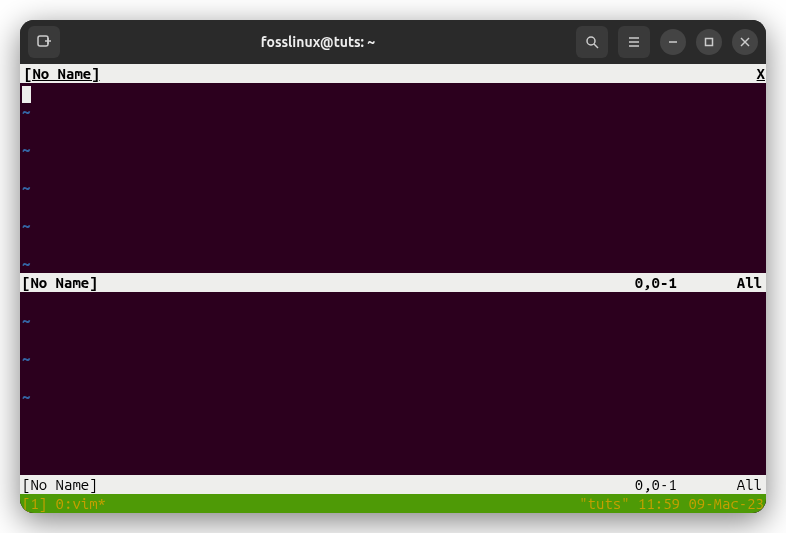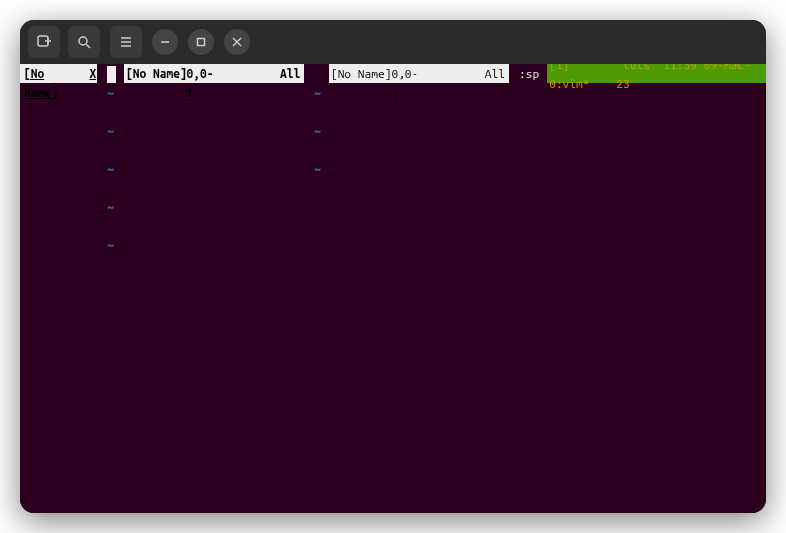--- a/index.html
+++ b/index.html
@@ -59,28 +59,27 @@
       font-weight: bold;
     }
     .titlebar-right {
       display: flex;
       gap: 10px;
       align-items: center;
     }
     .terminal {
       flex: 1;
       background: #2c001e;
-      font-size: 12px;
+      font-size: 15px;
       line-height: 19px;
       color: #d3d7cf;
       font-family: "Ubuntu Mono", "DejaVu Sans Mono", monospace;
       display: flex;
-      flex-direction: row;
+      flex-direction: column;
       overflow: hidden;
-      gap: 8px;
     }
     .tabline {
       display: flex;
       background: #2c001e;
       height: 19px;
       color: #000;
       font-weight: bold;
     }
     .tab-inactive {
       background: #eeeeec;
@@ -181,20 +180,21 @@
 
 <div class="window">
   <div class="titlebar">
     <div class="titlebar-btn">
       <svg width="16" height="16" viewBox="0 0 16 16">
         <rect x="2" y="2" width="10" height="10" rx="2" fill="none" stroke="#ccc" stroke-width="1.5"></rect>
         <line x1="9" y1="7" x2="15" y2="7" stroke="#ccc" stroke-width="1.5"></line>
         <line x1="12" y1="4" x2="12" y2="10" stroke="#ccc" stroke-width="1.5"></line>
       </svg>
     </div>
+    <div class="title-text">fosslinux@tuts: ~</div>
     <div class="titlebar-right">
       <div class="titlebar-btn">
         <svg width="14" height="14" viewBox="0 0 14 14">
           <circle cx="6" cy="6" r="4" fill="none" stroke="#ccc" stroke-width="1.5"></circle>
           <line x1="9" y1="9" x2="13" y2="13" stroke="#ccc" stroke-width="1.5"></line>
         </svg>
       </div>
       <div class="titlebar-btn">
         <svg width="14" height="14" viewBox="0 0 14 14">
           <line x1="2" y1="3" x2="12" y2="3" stroke="#ccc" stroke-width="1.5"></line>
@@ -256,21 +256,20 @@
       <div class="line tilde">~</div>
       <div class="line"></div>
     </div>
     <div class="statusline inactive">
       <span class="status-name">[No Name]</span>
       <span class="status-spacer"></span>
       <span class="status-pos">0,0-1</span>
       <span class="status-pct">All</span>
     </div>
 
-    <div class="cmdline">:sp</div>
 
     <div class="tmuxline">
       <span class="tmux-left">[1] 0:vim*</span>
       <span class="tmux-spacer"></span>
       <span class="tmux-right">
         <span class="tmux-quoted">"tuts"</span><span> 11:59 09-Mac-23</span>
       </span>
     </div>
   </div>
 </div>

